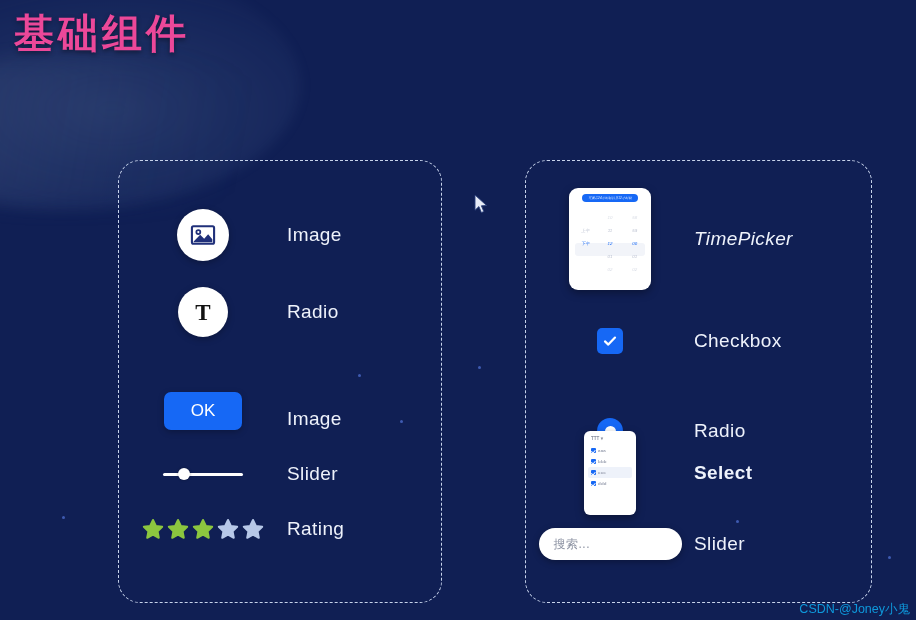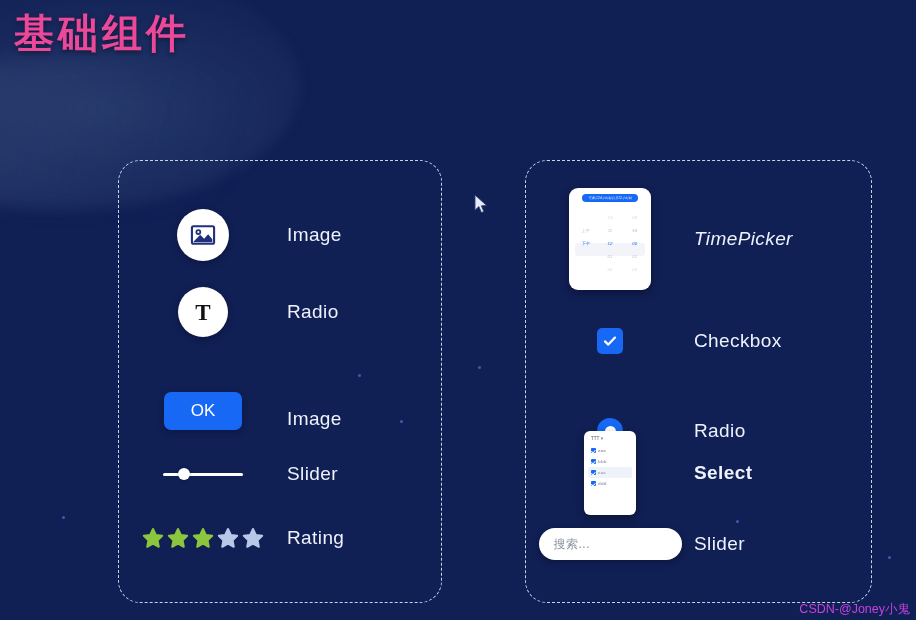--- a/index.html
+++ b/index.html
@@ -281,21 +281,21 @@
     letter-spacing: .5px;
   }
 
   .cursor { position: absolute; pointer-events: none; }
 
   .watermark {
     position: absolute;
     right: 6px;
     bottom: 2px;
     font-size: 12.5px;
-    color: #d946ef;
+    color: #0ea5e9;
     opacity: .9;
     white-space: nowrap;
   }
 </style>
 </head>
 <body>
 
 <div id="screen">
 
   <div class="swoosh"></div>
@@ -345,21 +345,21 @@
     <div class="row" style="top:275px;">
       <div class="demo-cell">
         <div class="slider">
           <div class="track"></div>
           <div class="knob"></div>
         </div>
       </div>
       <div class="row-label">Slider</div>
     </div>
 
-    <div class="row" style="top:339px;">
+    <div class="row" style="top:330px;">
       <div class="demo-cell">
         <div class="stars" id="rating-stars">
             <svg class="star" viewBox="0 0 24 24">
               <polygon points="12,2.2 15.1,8.7 22,9.6 17,14.6 18.3,21.6 12,18.2 5.7,21.6 7,14.6 2,9.6 8.9,8.7" fill="#8cc63f" stroke="#8cc63f" stroke-width="2.2" stroke-linejoin="round"></polygon>
             </svg>
             <svg class="star" viewBox="0 0 24 24">
               <polygon points="12,2.2 15.1,8.7 22,9.6 17,14.6 18.3,21.6 12,18.2 5.7,21.6 7,14.6 2,9.6 8.9,8.7" fill="#8cc63f" stroke="#8cc63f" stroke-width="2.2" stroke-linejoin="round"></polygon>
             </svg>
             <svg class="star" viewBox="0 0 24 24">
               <polygon points="12,2.2 15.1,8.7 22,9.6 17,14.6 18.3,21.6 12,18.2 5.7,21.6 7,14.6 2,9.6 8.9,8.7" fill="#8cc63f" stroke="#8cc63f" stroke-width="2.2" stroke-linejoin="round"></polygon>

